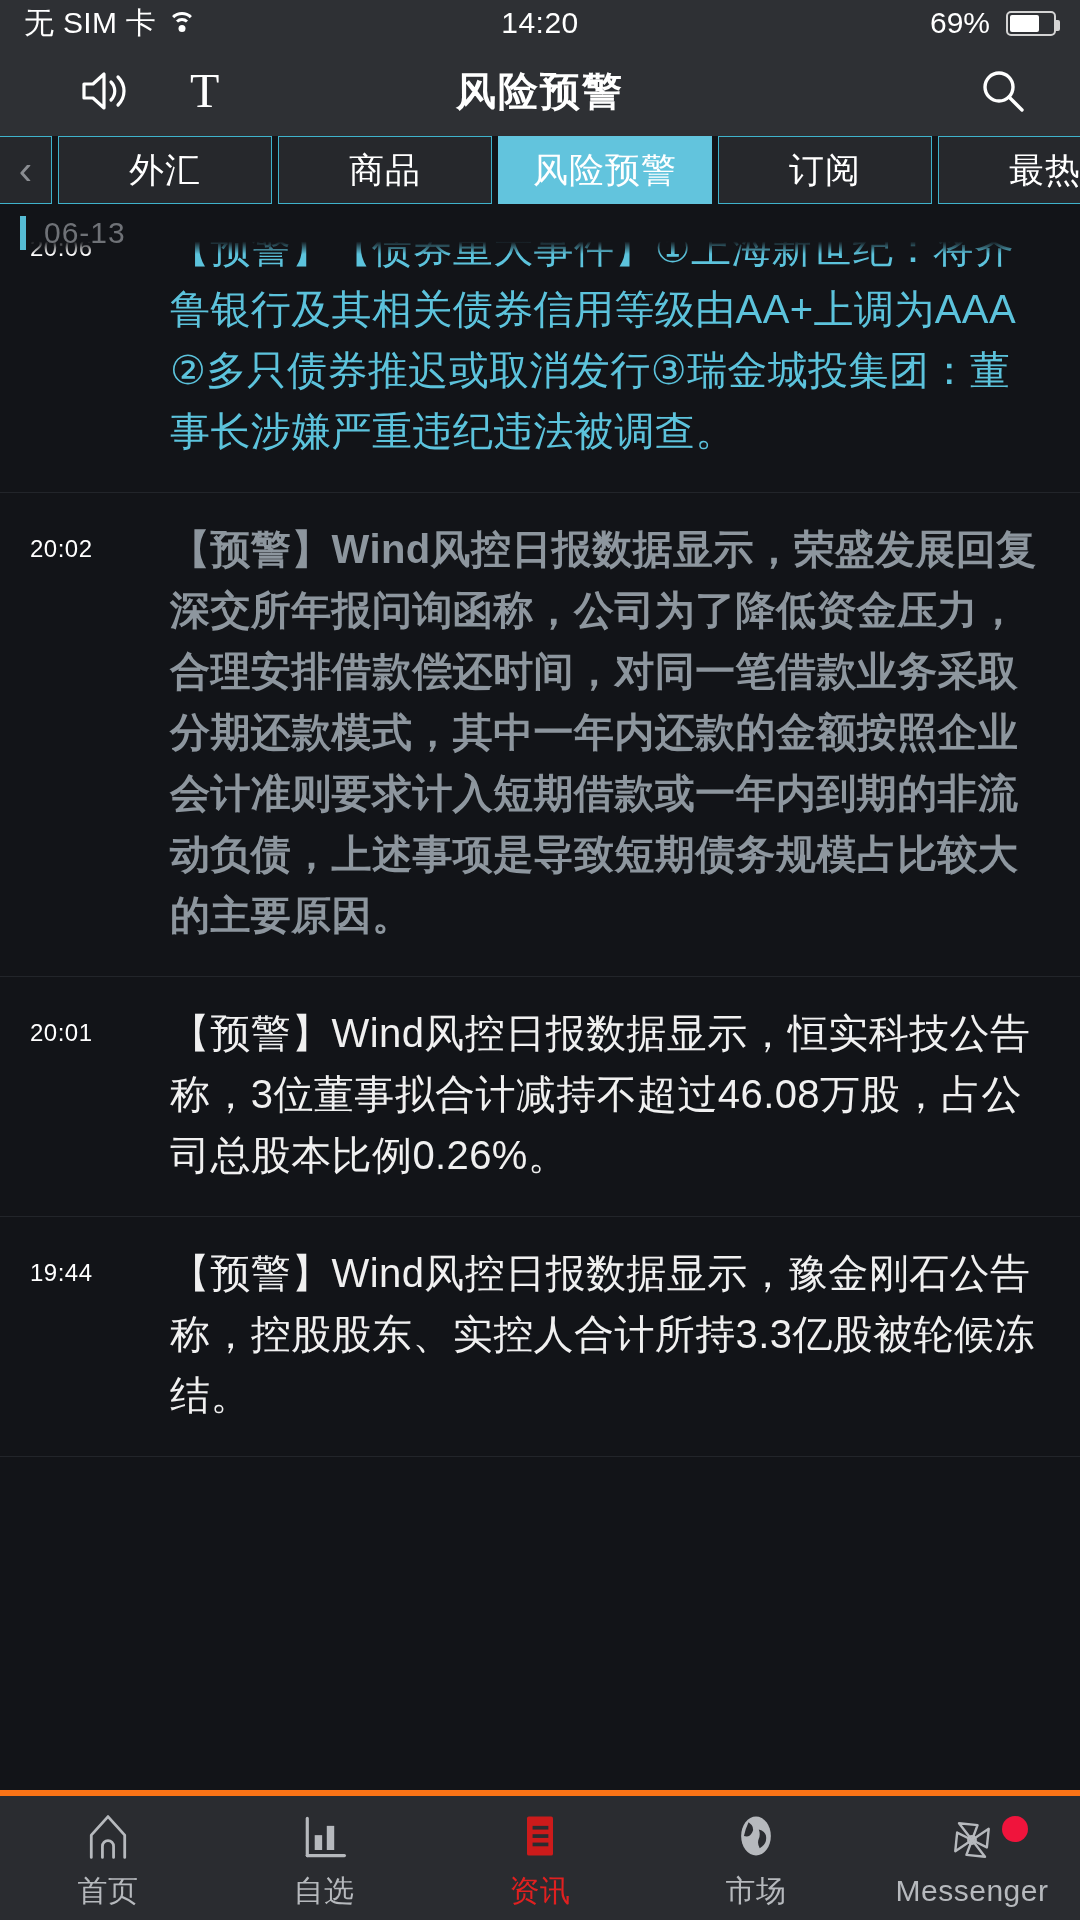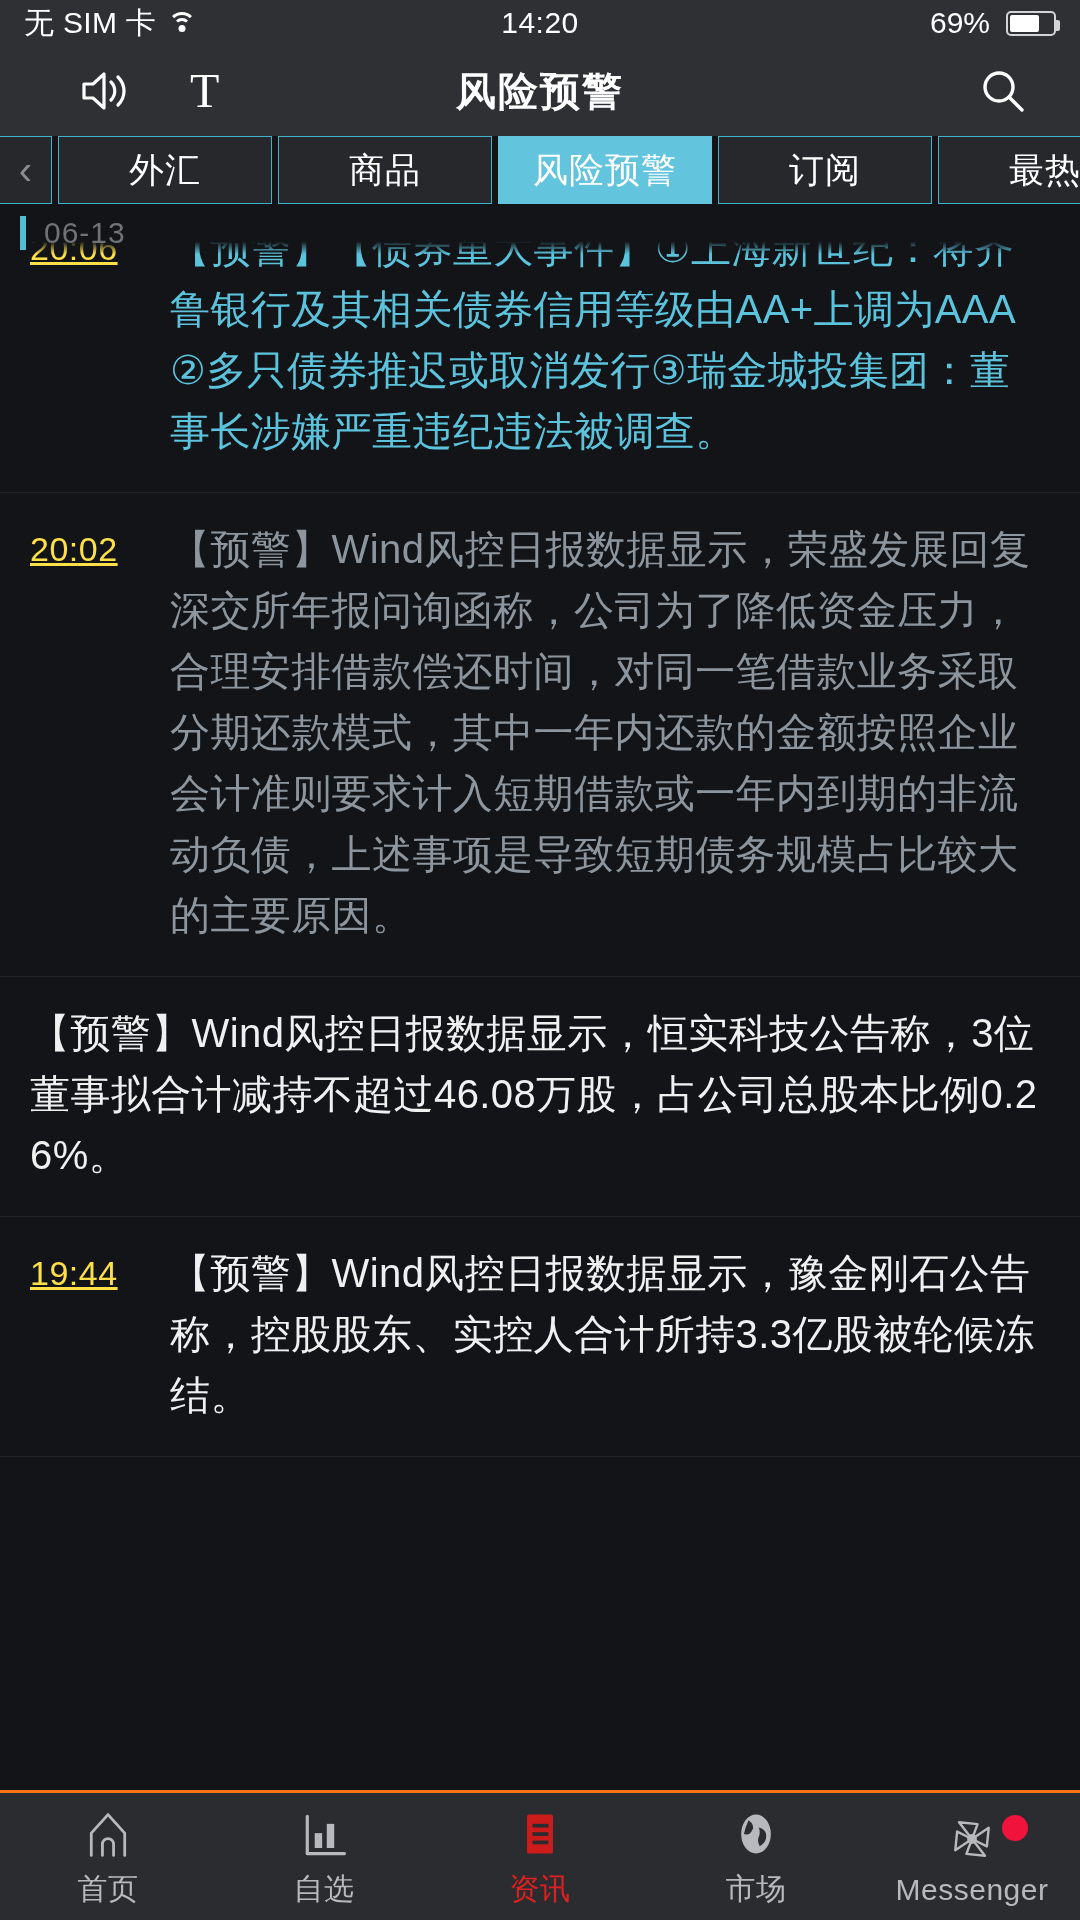--- a/index.html
+++ b/index.html
@@ -127,42 +127,41 @@
   .date-txt { margin-left:18px; color:#6f7277; font-size:30px; letter-spacing:1px;}
 
   .news-item {
     display:flex;
     padding:26px 34px 30px 30px;
     border-bottom:1px solid #22252a;
   }
   .news-item.first { padding-top:14px; }
   .news-time {
     flex:0 0 140px;
-    color:#fde047;
-    font-size:34px;
+    color:#ffffff;
+    font-size:24px;
     line-height:60px;
     letter-spacing:0.5px;
-    text-decoration:underline;
   }
   .news-body {
     flex:1 1 auto;
     font-size:40px;
     line-height:61px;
     letter-spacing:0.4px;
     word-break:break-all;
   }
   .tone-alert  { color:#5cc3dc; }
-  .tone-muted  { color:#8d969e; }
+  .tone-muted  { color:#8d969e;font-weight:bold; }
   .tone-normal { color:#f0f0f0; }
 
   
   .tabbar {
     flex:0 0 130px; height:130px;
     background:#2a2c30;
-    border-top:3px solid #f97316;
+    border-top:6px solid #f97316;
     display:flex; align-items:center;text-align:right;
   }
   .tabbar-item {
     flex:1 1 0;
     display:flex; flex-direction:column; align-items:center; justify-content:center;
     gap:8px;
     position:relative;
     color:#b6b9bd;
   }
   .tabbar-item .ic { height:58px; display:flex; align-items:flex-end; justify-content:center; }
@@ -237,20 +236,21 @@
       <div class="news-time">20:06</div>
       <div class="news-body tone-alert">【预警】【债券重大事件】①上海新世纪：将齐鲁银行及其相关债券信用等级由AA+上调为AAA②多只债券推迟或取消发行③瑞金城投集团：董事长涉嫌严重违纪违法被调查。</div>
     </div>
 
     <div class="news-item">
       <div class="news-time">20:02</div>
       <div class="news-body tone-muted">【预警】Wind风控日报数据显示，荣盛发展回复深交所年报问询函称，公司为了降低资金压力，合理安排借款偿还时间，对同一笔借款业务采取分期还款模式，其中一年内还款的金额按照企业会计准则要求计入短期借款或一年内到期的非流动负债，上述事项是导致短期债务规模占比较大的主要原因。</div>
     </div>
 
     <div class="news-item">
+      <div class="news-time">20:01</div>
       <div class="news-body tone-normal">【预警】Wind风控日报数据显示，恒实科技公告称，3位董事拟合计减持不超过46.08万股，占公司总股本比例0.26%。</div>
     </div>
 
     <div class="news-item">
       <div class="news-time">19:44</div>
       <div class="news-body tone-normal">【预警】Wind风控日报数据显示，豫金刚石公告称，控股股东、实控人合计所持3.3亿股被轮候冻结。</div>
     </div>
 
   </div>
 

